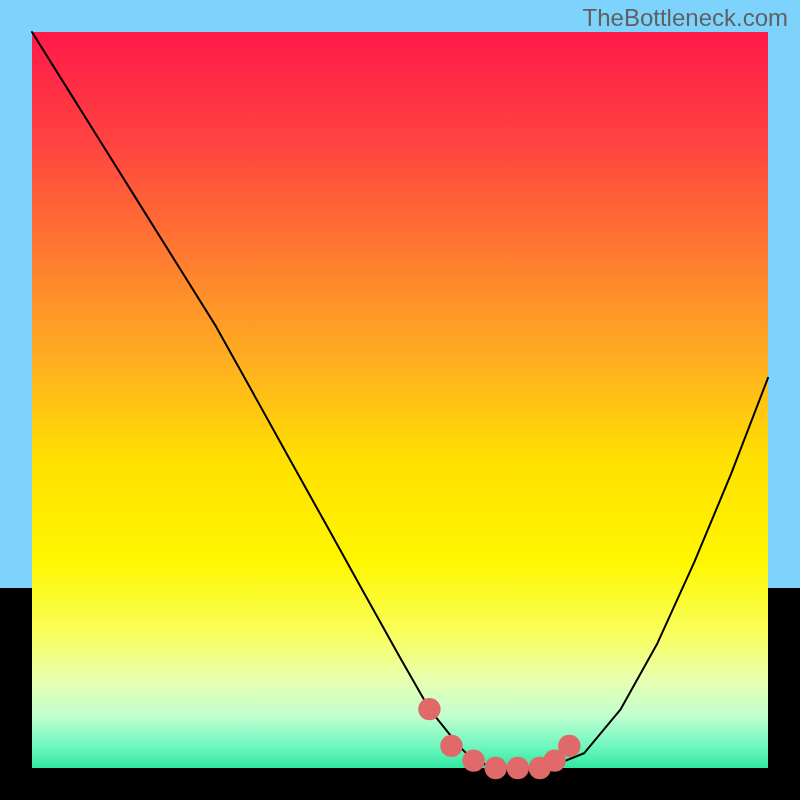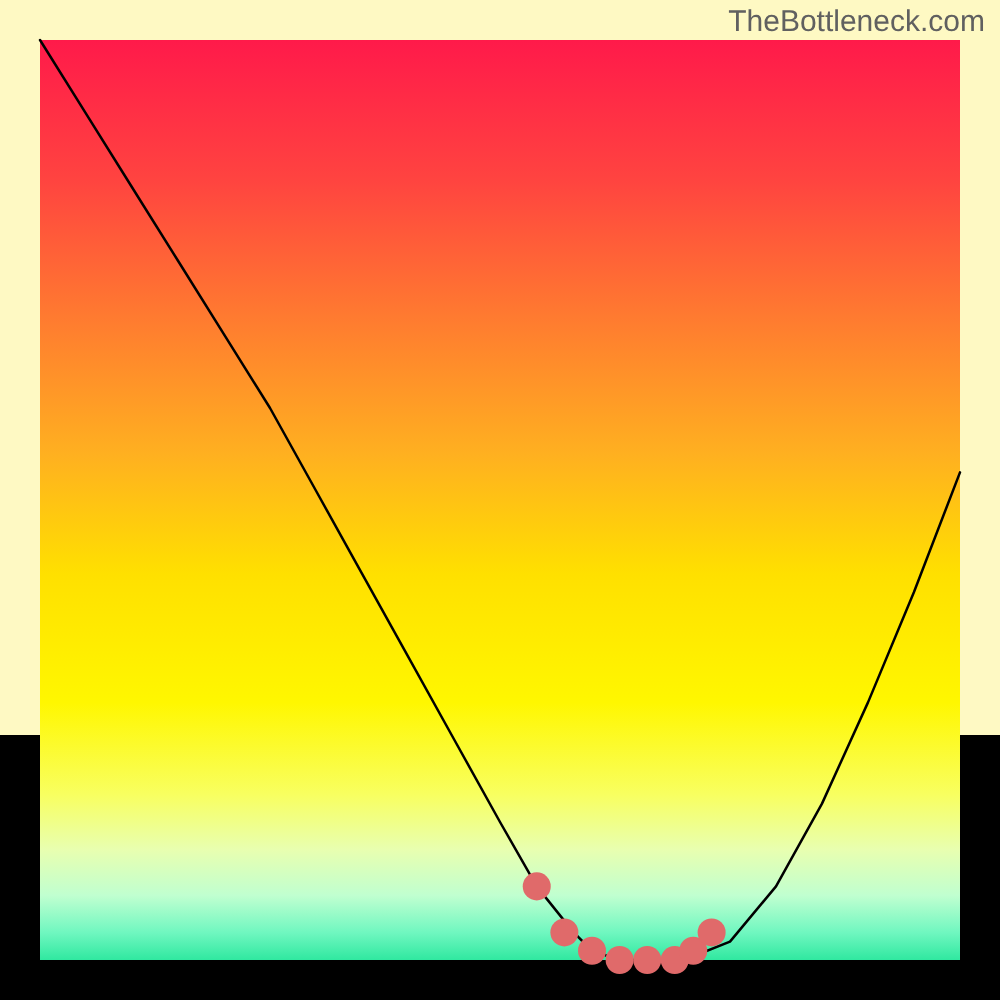--- a/index.html
+++ b/index.html
@@ -1,21 +1,21 @@
 <!DOCTYPE html>
 <html><head>
 <meta charset="utf-8">
 <style>
   * { margin: 0; padding: 0; box-sizing: border-box; }
   html, body { width: 800px; height: 800px; background: #000; overflow: hidden; }
   .container {
     position: relative;
     width: 800px;
     height: 588px;
-    background: #fef9c3;
+    background: #7dd3fc;
   }
   .watermark {
     position: absolute;
     top: 4px;
     right: 12px;
     color: #606060;
     font-family: Arial, Helvetica, sans-serif;
     font-size: 24px;
     font-weight: normal;
     z-index: 10;

